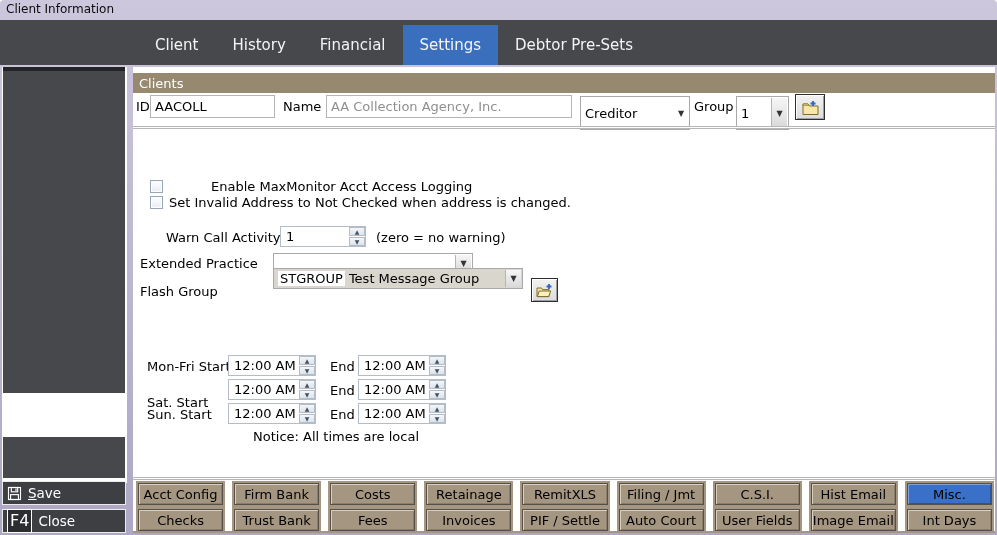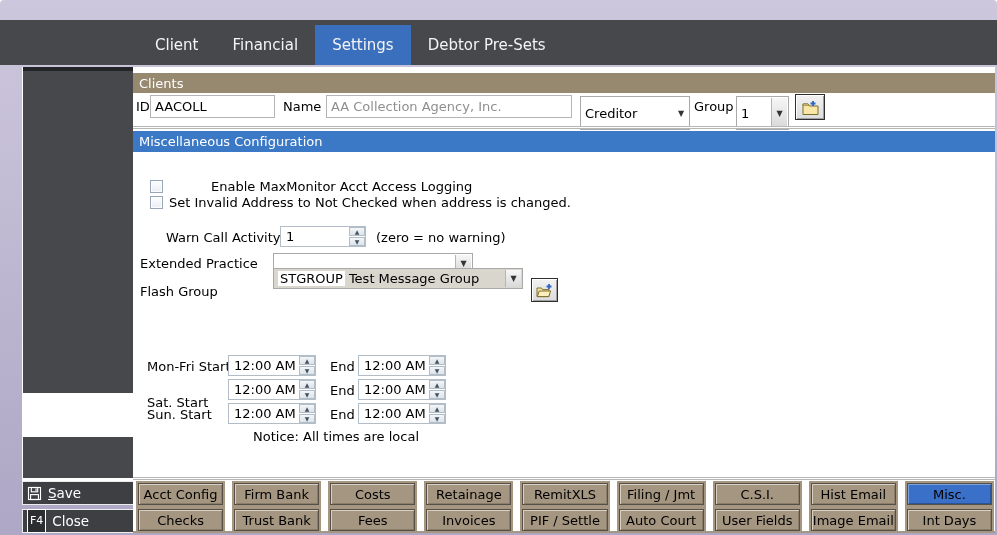--- a/index.html
+++ b/index.html
@@ -14,31 +14,31 @@
               padding:2px 0 0 6px; font-size:12px; color:#0a0a0a; }
 
   
   .tabbar { position:absolute; top:20px; left:0; width:997px; height:45px;
             background:#47484c; display:flex; align-items:flex-end; padding-left:138px; }
   .tab { height:40px; line-height:40px; padding:0 17px; color:#f4f4f4;
          font-size:15px; cursor:default; }
   .tab.active { background:#3a6fbe; }
 
   
-  .sidebar { position:absolute; left:2px; top:67px; width:125px; height:416px; background:#ffffff;margin-left:20px; }
+  .sidebar { position:absolute; left:2px; top:67px; width:125px; height:416px; background:#ffffff; }
   .side-panel-top { position:absolute; top:0; left:1px; right:2px; height:326px;
                     background:#47484c; border-top:4px solid #232428; }
   .side-panel-bottom { position:absolute; top:370px; left:1px; right:2px; height:41px; background:#47484c; }
   .side-btn { position:absolute; left:0; right:1px; height:24px; background:#3e3f43;
               border:1px solid #ececec; color:#fff; display:flex; align-items:center;
               gap:6px; padding-left:4px; font-size:13.5px; cursor:default; }
   .side-btn.save { top:414px; }
   .side-btn.close { top:442px; }
   .mnemonic { text-decoration:underline; }
-  .f4-box { border:1px solid #ffffff; font-size:11px; padding:4px 2px; line-height:14px;
+  .f4-box { border:1px solid #ffffff; font-size:16px; padding:4px 2px; line-height:14px;
             background:#2c2d31; }
 
   
   .content { position:absolute; left:133px; top:67px; width:862px; height:466px; background:#fff; }
 
   .section-header { position:absolute; left:0; width:862px; height:21px; color:#fff;
                     padding:3px 0 0 6px; font-size:13px; }
   .hdr-tan  { top:6px; height:20px; background:#97896f; }
   .hdr-misc { top:64px; background:#3b78c6; }
   .hdr-act  { top:253px; background:#3b78c6; }
@@ -93,23 +93,27 @@
           cursor:default; }
   .btab.active { background:#3a70c8;
           box-shadow:inset 1px 1px 0 rgba(255,255,255,.35), inset -1px -1px 0 rgba(0,0,0,.25), 0 0 0 2px #a59681; }
   .bottom-strip { position:absolute; left:0; top:464px; width:862px; height:2px; background:#a59681; }
 </style>
 </head>
 <body>
 
 <div class="window">
 
+  <div class="titlebar">
+    <span>Client Information</span>
+  </div>
 
   <div class="tabbar">
     <div class="tab">Client</div>
+    <div class="tab">History</div>
     <div class="tab">Financial</div>
     <div class="tab active">Settings</div>
     <div class="tab">Debtor Pre-Sets</div>
   </div>
 
   <div class="sidebar">
     <div class="side-panel-top"></div>
     <div class="side-panel-bottom"></div>
 
     <div class="side-btn save">
@@ -156,21 +160,20 @@
         <svg width="17" height="15" viewBox="0 0 17 15">
           <path d="M1 4 h5 l1.5 2 H16 v8.5 H1 z" fill="#f9e7a6" stroke="#7c6c2e" stroke-width="1"></path>
           <path d="M1 4 h5 l1 1.4 H1 z" fill="#e9d88b" stroke="#7c6c2e" stroke-width="0.6"></path>
           <path d="M11 1 v5 M8.5 3.5 h5" stroke="#2f66c0" stroke-width="1.8"></path>
         </svg>
       </span>
     </div>
 
     <div class="groove" style="top:59px;"></div>
 
-    <div class="section-header hdr-misc">Miscellaneous Configuration</div>
 
     <div class="cb-row" style="top:112px;gap:48px;">
       <span class="checkbox"></span>
       <span>Enable MaxMonitor Acct Access Logging</span>
     </div>
     <div class="cb-row" style="top:128px;">
       <span class="checkbox"></span>
       <span>Set Invalid Address to Not Checked when address is changed.</span>
     </div>
 

